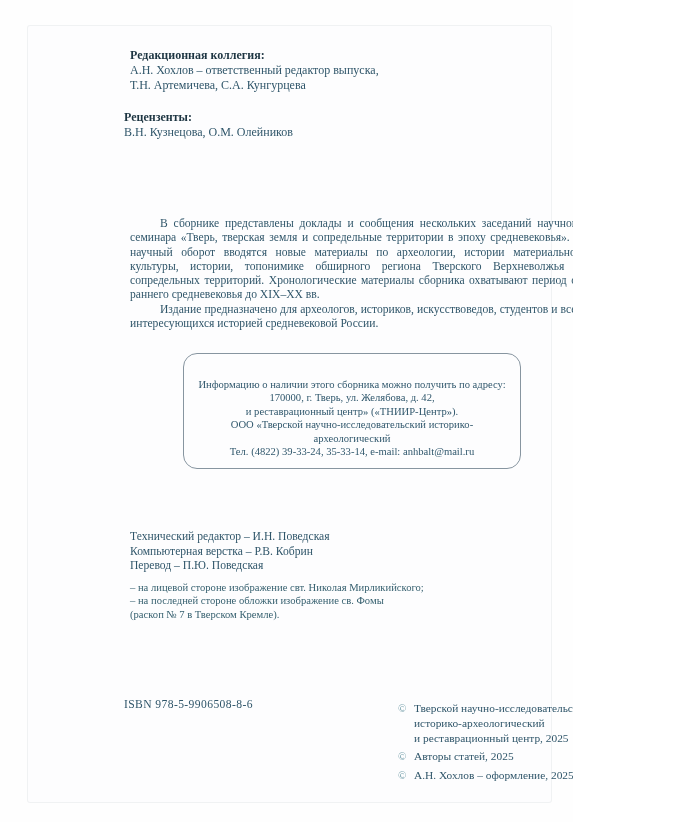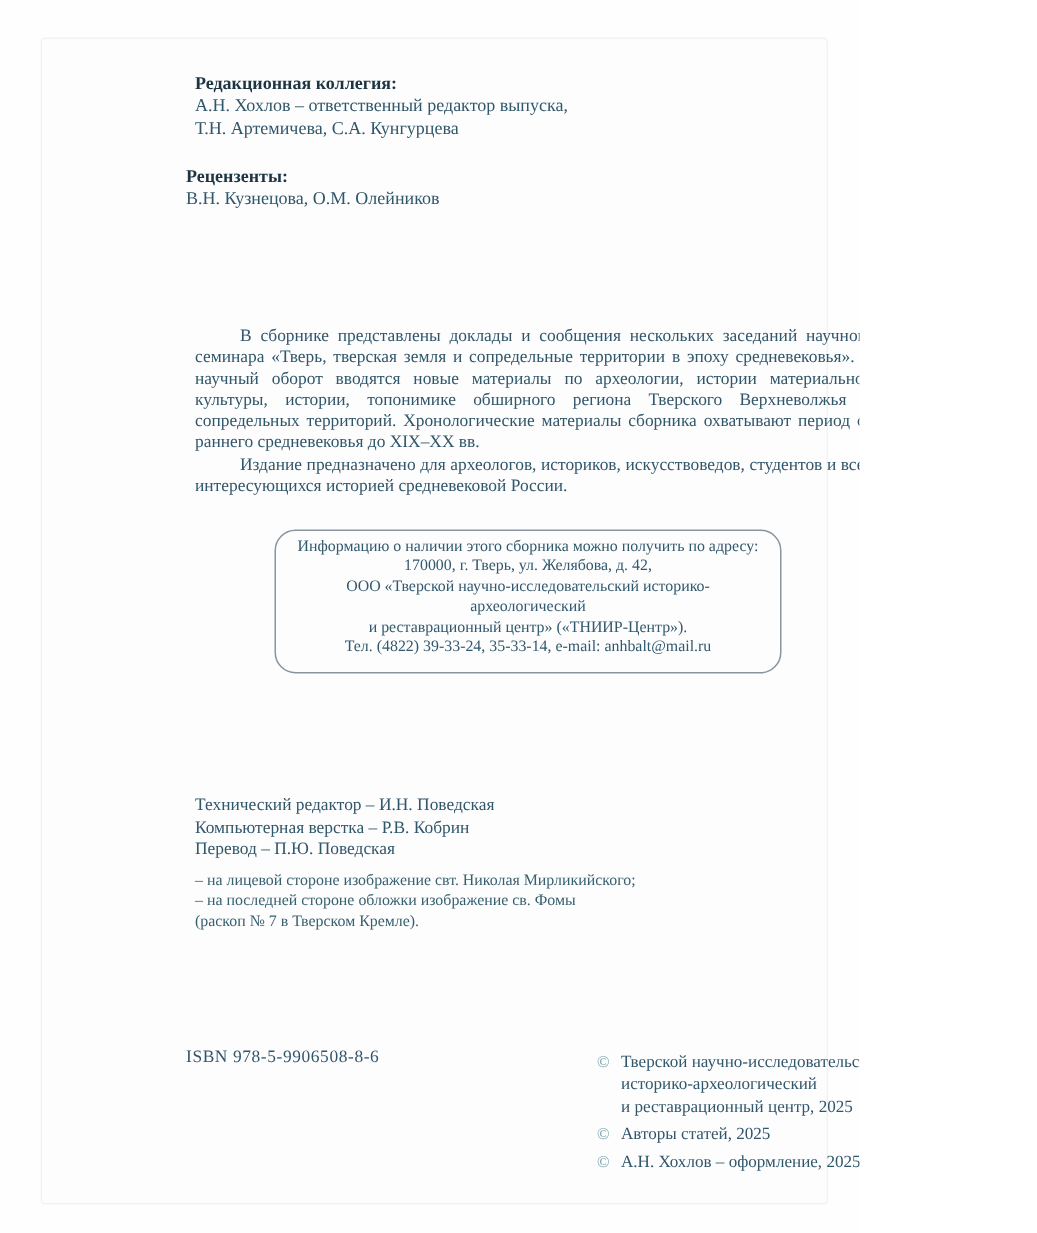--- a/index.html
+++ b/index.html
@@ -24,21 +24,21 @@
   .reviewers{left:124px;top:110px;font-size:12px;line-height:15px;}
   .annotation{
     left:130px;top:217px;width:452px;
     font-size:11.6px;line-height:14.3px;
     text-align:justify;
   }
   .annotation p{margin:0;text-indent:30px;}
   .info-box{
     left:183px;top:353px;width:338px;
     border:1px solid #8795a0;border-radius:14px;
-    padding:4px 10px 10px 10px;
+    padding:24px 10px 10px 10px;
     box-sizing:border-box;
     text-align:center;
     font-size:10.6px;line-height:13.4px;
     color:#31586d;
   }
   .staff{left:130px;top:510px;font-size:11.6px;line-height:14.6px;margin-top:20px;}
   .cover-note{left:130px;top:581px;font-size:10.6px;line-height:13.3px;color:#36606f;}
   .isbn{left:124px;top:698px;font-size:11.6px;letter-spacing:0.4px;}
   .copyright{left:398px;top:701px;font-size:11.4px;line-height:14.8px;width:240px;}
   .cr-entry{display:flex;align-items:flex-start;margin-bottom:4px;}
@@ -68,22 +68,22 @@
   </section>
 
   <section class="annotation">
     <p>В сборнике представлены доклады и сообщения нескольких заседаний научного семинара «Тверь, тверская земля и сопредельные территории в эпоху средневековья». В научный оборот вводятся новые материалы по археологии, истории материальной культуры, истории, топонимике обширного региона Тверского Верхневолжья и сопредельных территорий. Хронологические материалы сборника охватывают период от раннего средневековья до XIX–XX вв.</p>
     <p>Издание предназначено для археологов, историков, искусствоведов, студентов и всех интересующихся историей средневековой России.</p>
   </section>
 
   <section class="info-box">
     <div>Информацию о наличии этого сборника можно получить по адресу:</div>
     <div>170000, г. Тверь, ул. Желябова, д. 42,</div>
+    <div>и реставрационный центр» («ТНИИР-Центр»).</div>
     <div>ООО «Тверской научно-исследовательский историко-археологический</div>
-    <div>и реставрационный центр» («ТНИИР-Центр»).</div>
     <div>Тел. (4822) 39-33-24, 35-33-14, e-mail: anhbalt@mail.ru</div>
   </section>
 
   <section class="staff">
     <div>Технический редактор – И.Н. Поведская</div>
     <div>Компьютерная верстка – Р.В. Кобрин</div>
     <div>Перевод – П.Ю. Поведская</div>
   </section>
 
   <section class="cover-note">

